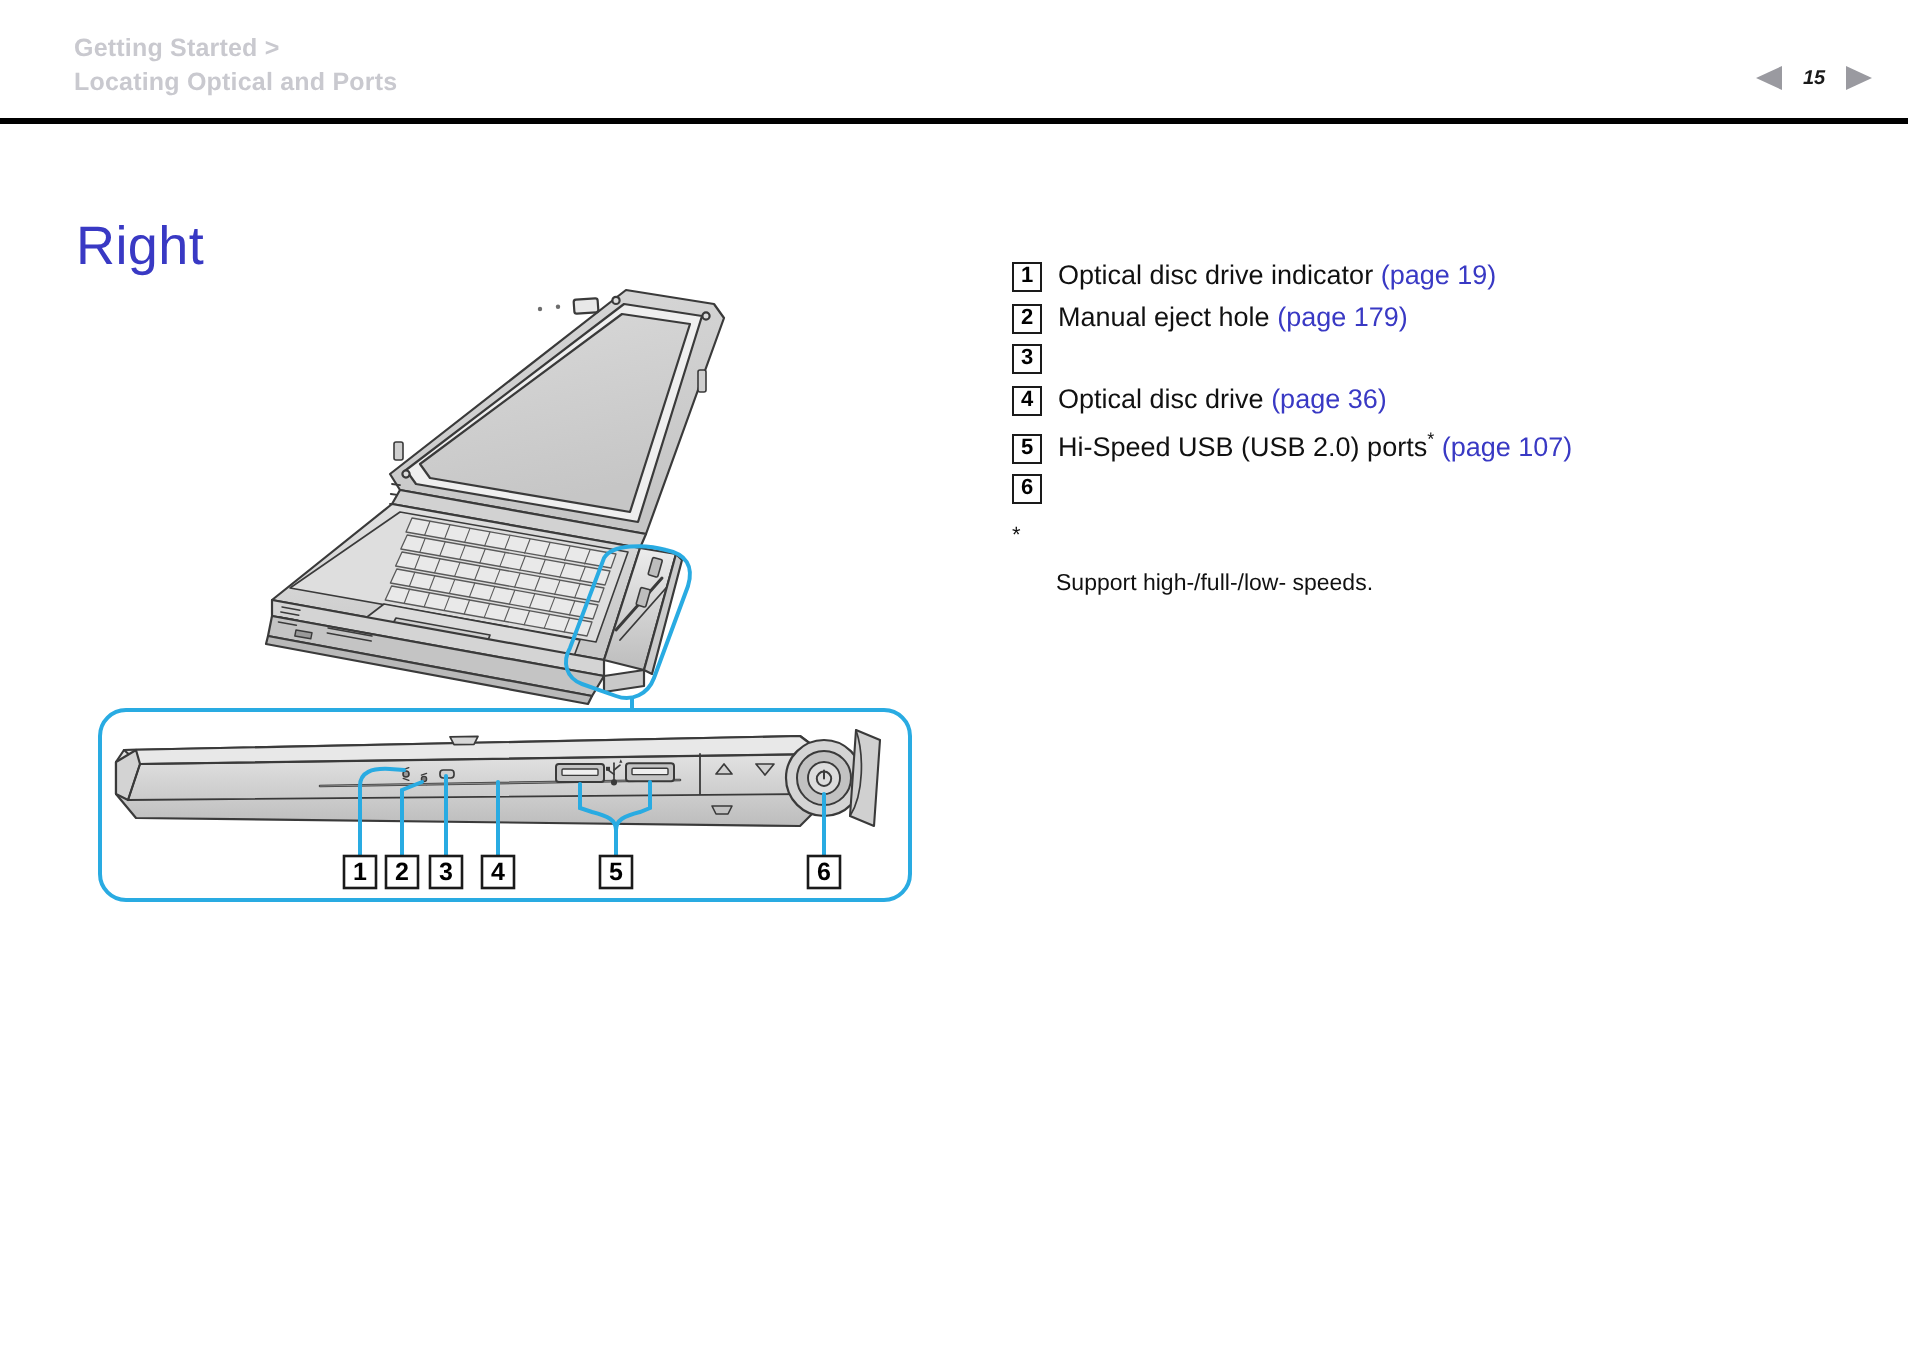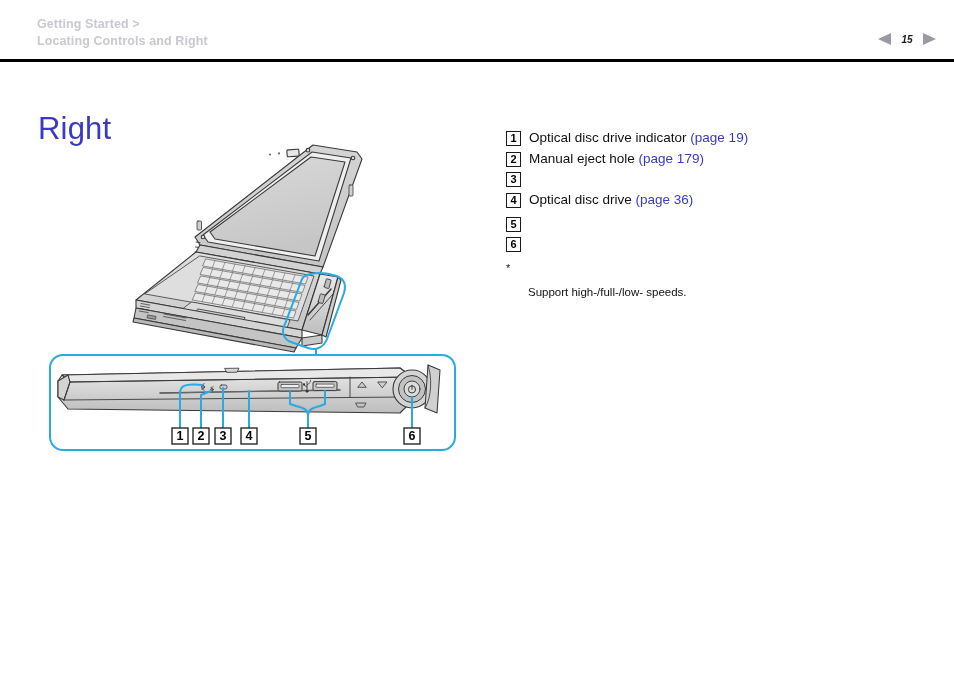--- a/index.html
+++ b/index.html
@@ -65,21 +65,21 @@
     width: 954px;
     height: 3px;
     background: #000000;
   }
 
   
   #section-title {
     position: absolute;
     left: 38px;
     top: 90px;
-    font-size: 31px;
+    font-size: 27px;
     color: #3939c4;
     font-weight: normal;
     letter-spacing: 0.2px;
   }
 
   
   #illustration {
     position: absolute;
     left: 40px;
     top: 125px;
@@ -142,21 +142,21 @@
   }
   #footnote .fn-text { white-space: nowrap; margin-top: 24px; }
 </style>
 </head>
 <body>
 
 <div id="page-header">
 
   <div class="breadcrumb">
     <span class="crumb-line">Getting Started &gt;</span>
-    <span class="crumb-line">Locating Controls and Right</span>
+    <span class="crumb-line">Locating Optical and Ports</span>
   </div>
 
   <div class="pager">
     <div class="arrow-left"></div>
     <div class="page-number">15</div>
     <div class="arrow-right"></div>
   </div>
 
   <div id="header-rule"></div>
 </div>
@@ -392,20 +392,24 @@
   <div class="legend-row">
     <span class="num-box">4</span>
     <span class="legend-text">
       <span>Optical disc drive</span>
       <span class="legend-link">(page 36)</span>
     </span>
   </div>
 
   <div class="legend-row gap-before">
     <span class="num-box">5</span>
+    <span class="legend-text">
+      <span>Hi-Speed USB (USB 2.0) ports</span><span class="sup">*</span>
+      <span class="legend-link">(page 107)</span>
+    </span>
   </div>
 
   <div class="legend-row">
     <span class="num-box">6</span>
   </div>
 
   <div id="footnote">
     <span class="fn-mark">*</span>
     <span class="fn-text">Support high-/full-/low- speeds.</span>
   </div>

